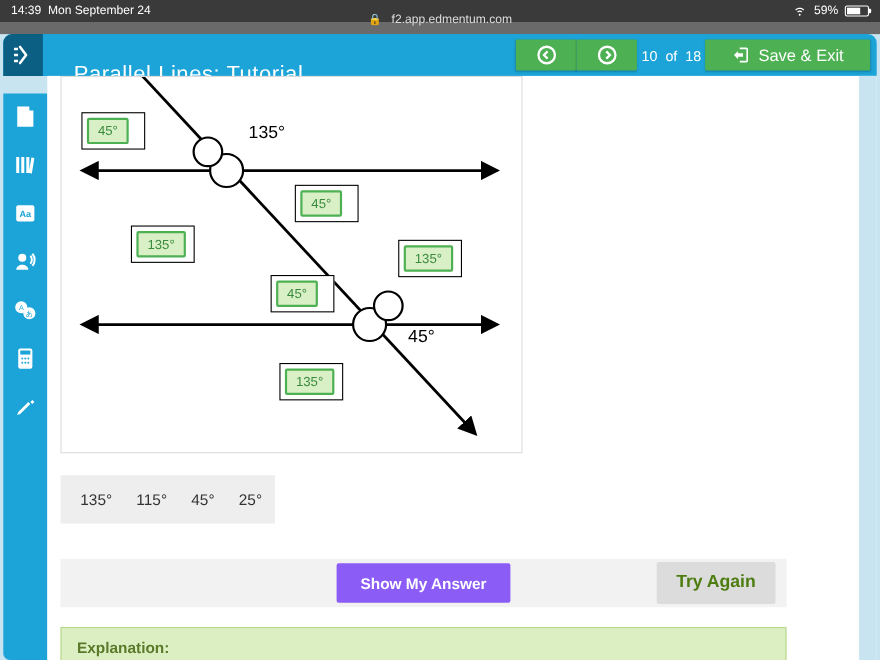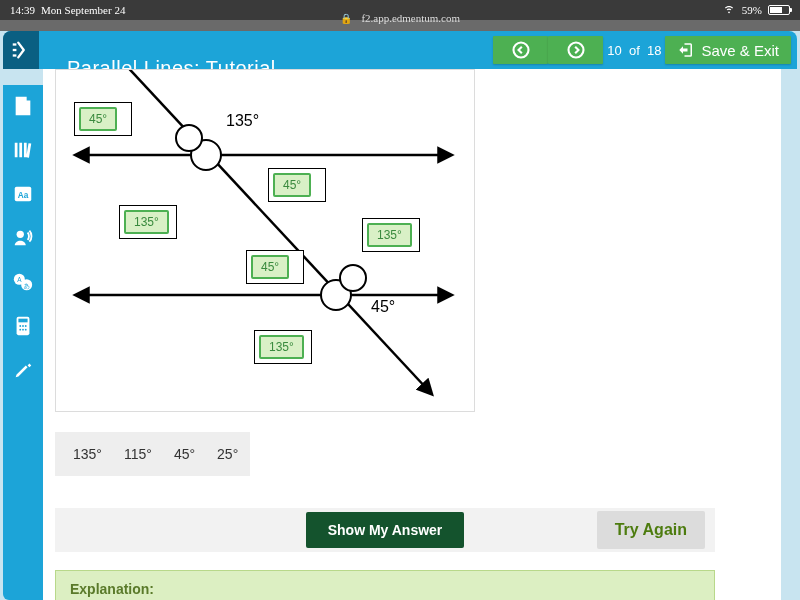--- a/index.html
+++ b/index.html
@@ -5,21 +5,21 @@
   * { box-sizing: border-box; margin: 0; padding: 0; }
   body {
     font-family: -apple-system, "Helvetica Neue", Arial, sans-serif;
     width: 800px; height: 600px; overflow: hidden;
     background: #c8e4f0;
   }
   
   .statusbar {
     height: 20px; background: #3a3a3a; color: #fff;
     display: flex; align-items: center; font-size: 11px;
-    padding: 0 10px; justify-content: space-between; font-family: Liberation Serif, serif;
+    padding: 0 10px; justify-content: space-between;
   }
   .statusbar .left, .statusbar .center, .statusbar .right {
     display: flex; align-items: center; gap: 6px;
   }
   .statusbar .center { position: absolute; left: 50%; transform: translateX(-50%); color: #ddd; margin-top: 16px; }
   .lock-icon::before { content: "🔒"; font-size: 10px; margin-right: 3px;}
   .wifi-icon { font-size: 12px; }
   .battery {
     width: 22px; height: 10px; border: 1px solid #fff; border-radius: 2px;
     position: relative; display: inline-block;
@@ -57,21 +57,21 @@
   }
   .nav-btn {
     width: 55px; height: 28px; background: #4db052; border: none;
     display: flex; align-items: center; justify-content: center;
     border-radius: 1px; cursor: pointer;
     box-shadow: 0 1px 2px rgba(0,0,0,.2);
   }
   .nav-btn svg { width: 20px; height: 20px; }
   .page-counter { font-size: 13px; color: #fff; padding: 0 4px;}
   .save-exit {
-    background: #4db052; border: none; height: 28px; padding: 0 12px;
+    background: #4db052; border: none; height: 28px; padding: 0 24px;
     display: flex; align-items: center; gap: 6px; color: #fff;
     font-size: 15px; cursor: pointer; border-radius: 1px;
     box-shadow: 0 1px 2px rgba(0,0,0,.2);
   }
   .save-exit svg { width: 18px; height: 18px; }
 
   
   .sidebar {
     position: absolute; left: 3px; top: 85px; bottom: 0; width: 40px;
     background: #1ca4d8; display: flex; flex-direction: column;
@@ -121,21 +121,21 @@
     width: 195px;
   }
 
   
   .action-row {
     margin-top: 32px; height: 44px; background: #f2f2f2;
     display: flex; align-items: center; justify-content: center;
     position: relative; width: 660px;
   }
   .show-answer {
-    background: #14532d; color: #fff; border: none;
+    background: #8b5cf6; color: #fff; border: none;
     padding: 10px 22px; font-size: 14px; font-weight: 600;
     cursor: pointer; border-radius: 2px;
   }
   .try-again {
     position: absolute; right: 10px; top: 50%; transform: translateY(-50%);
     background: #dcdcdc; color: #4d7c0f; border: none;
     padding: 10px 18px; font-size: 16px; font-weight: 600;
     cursor: pointer; border-radius: 2px;
   }
 

